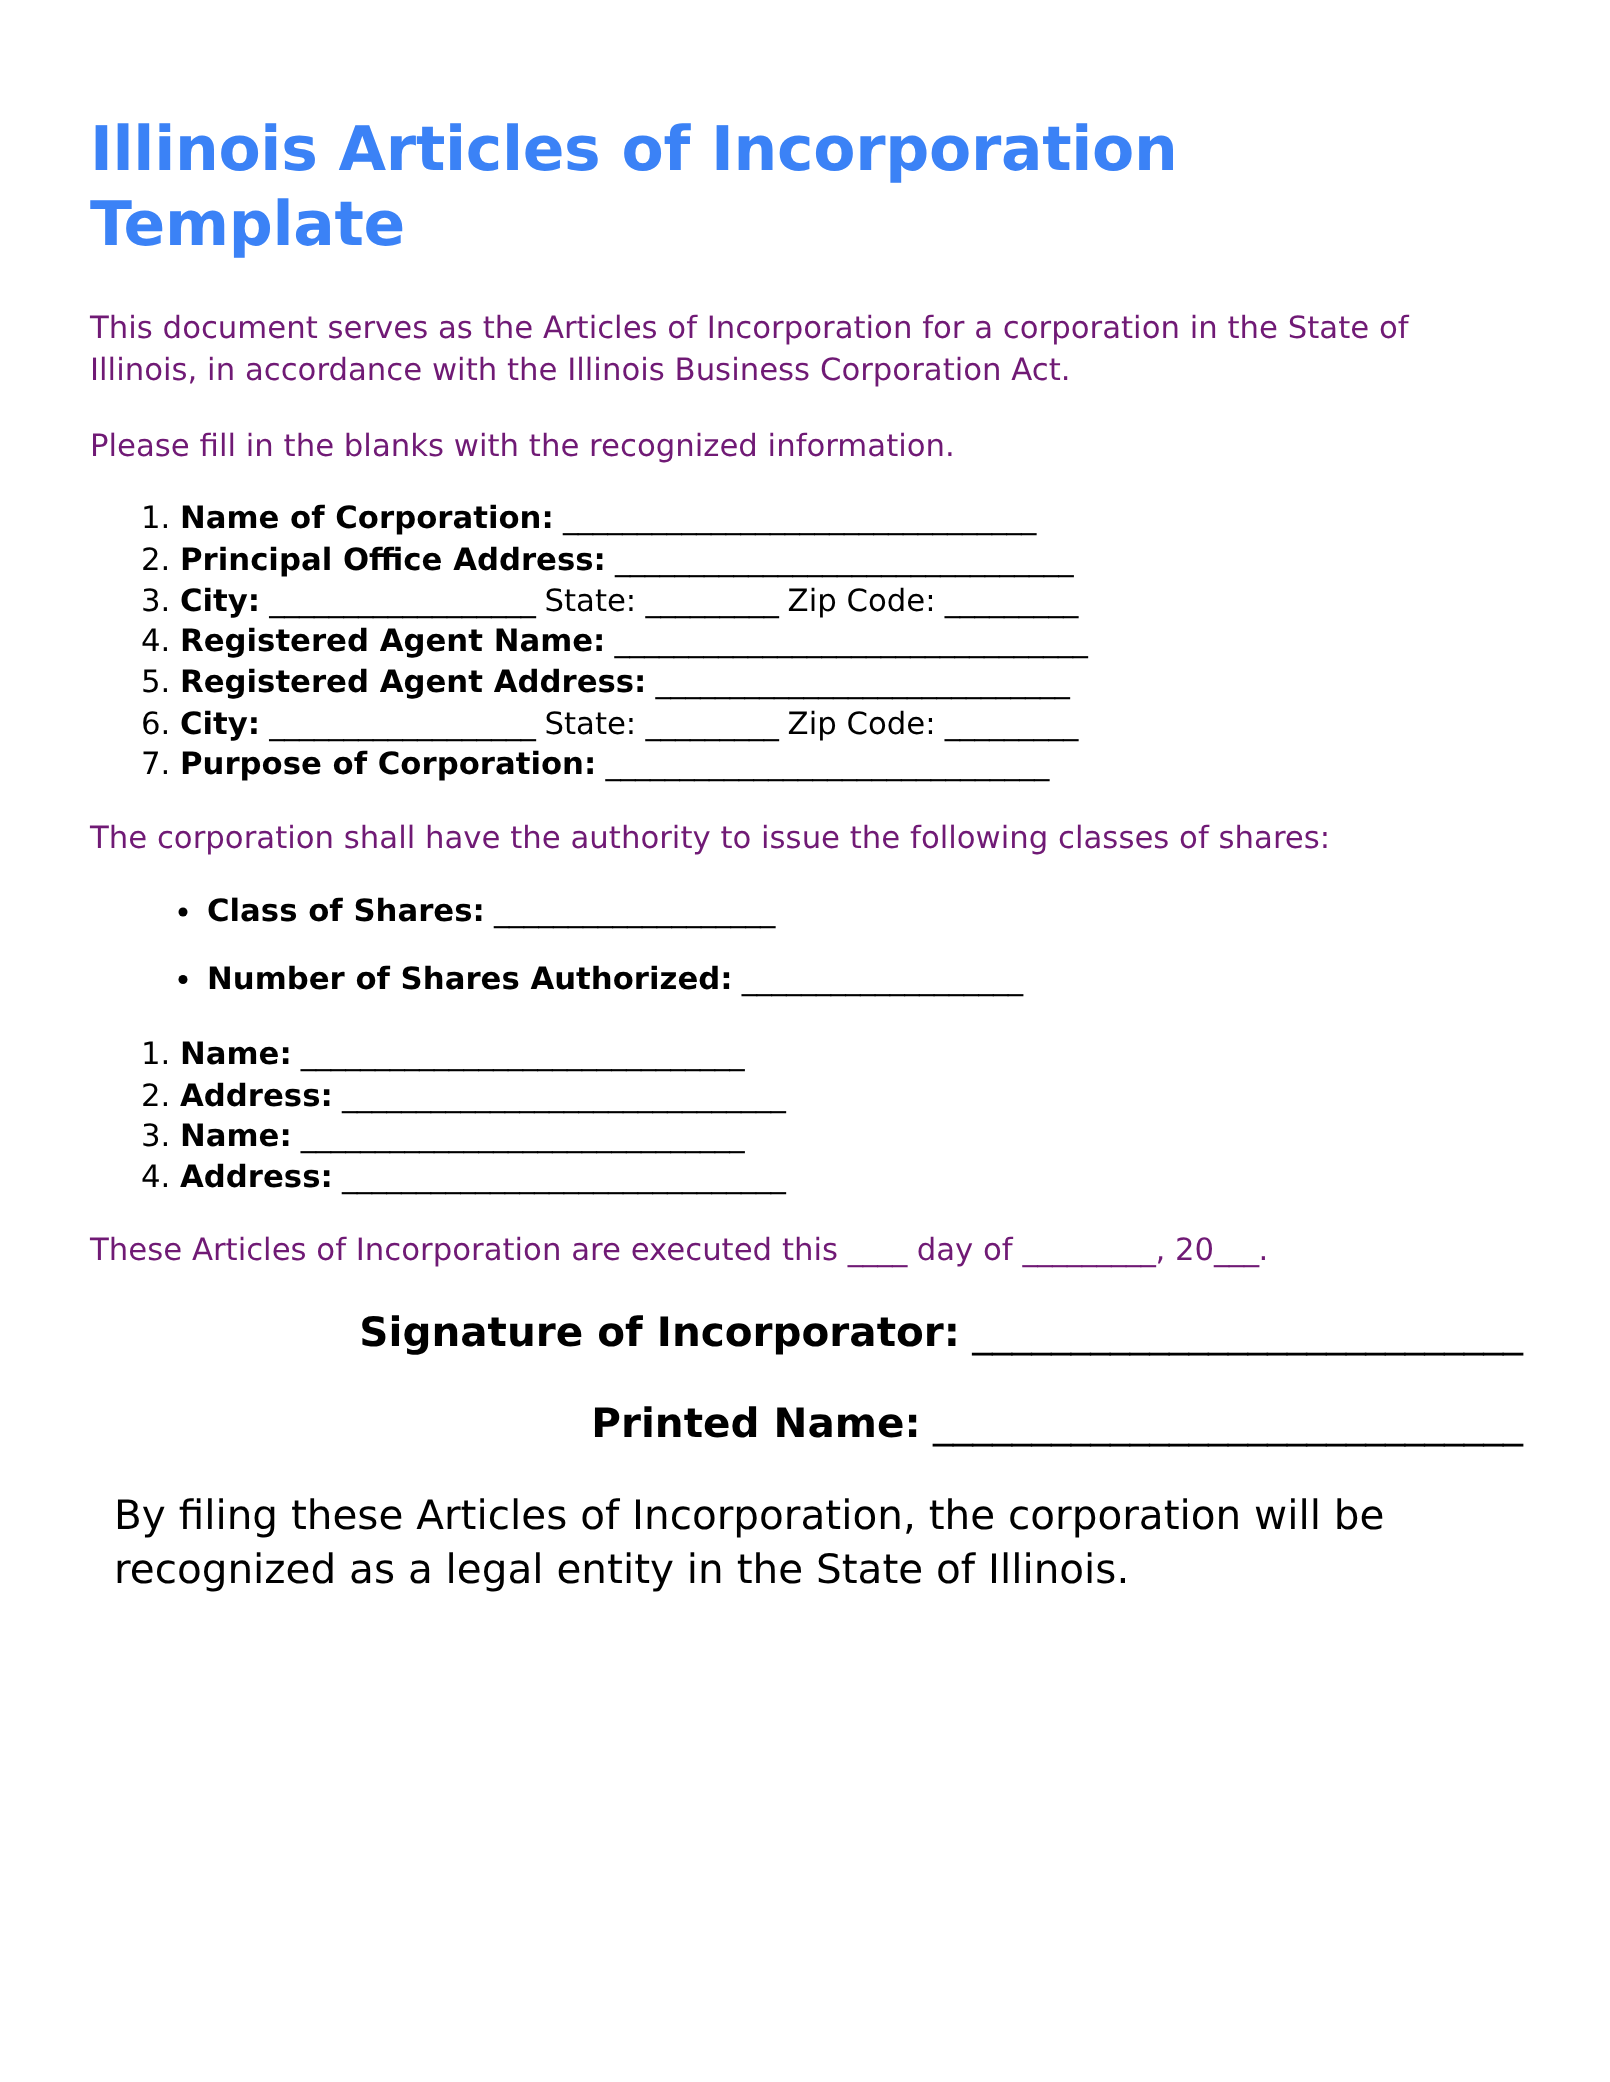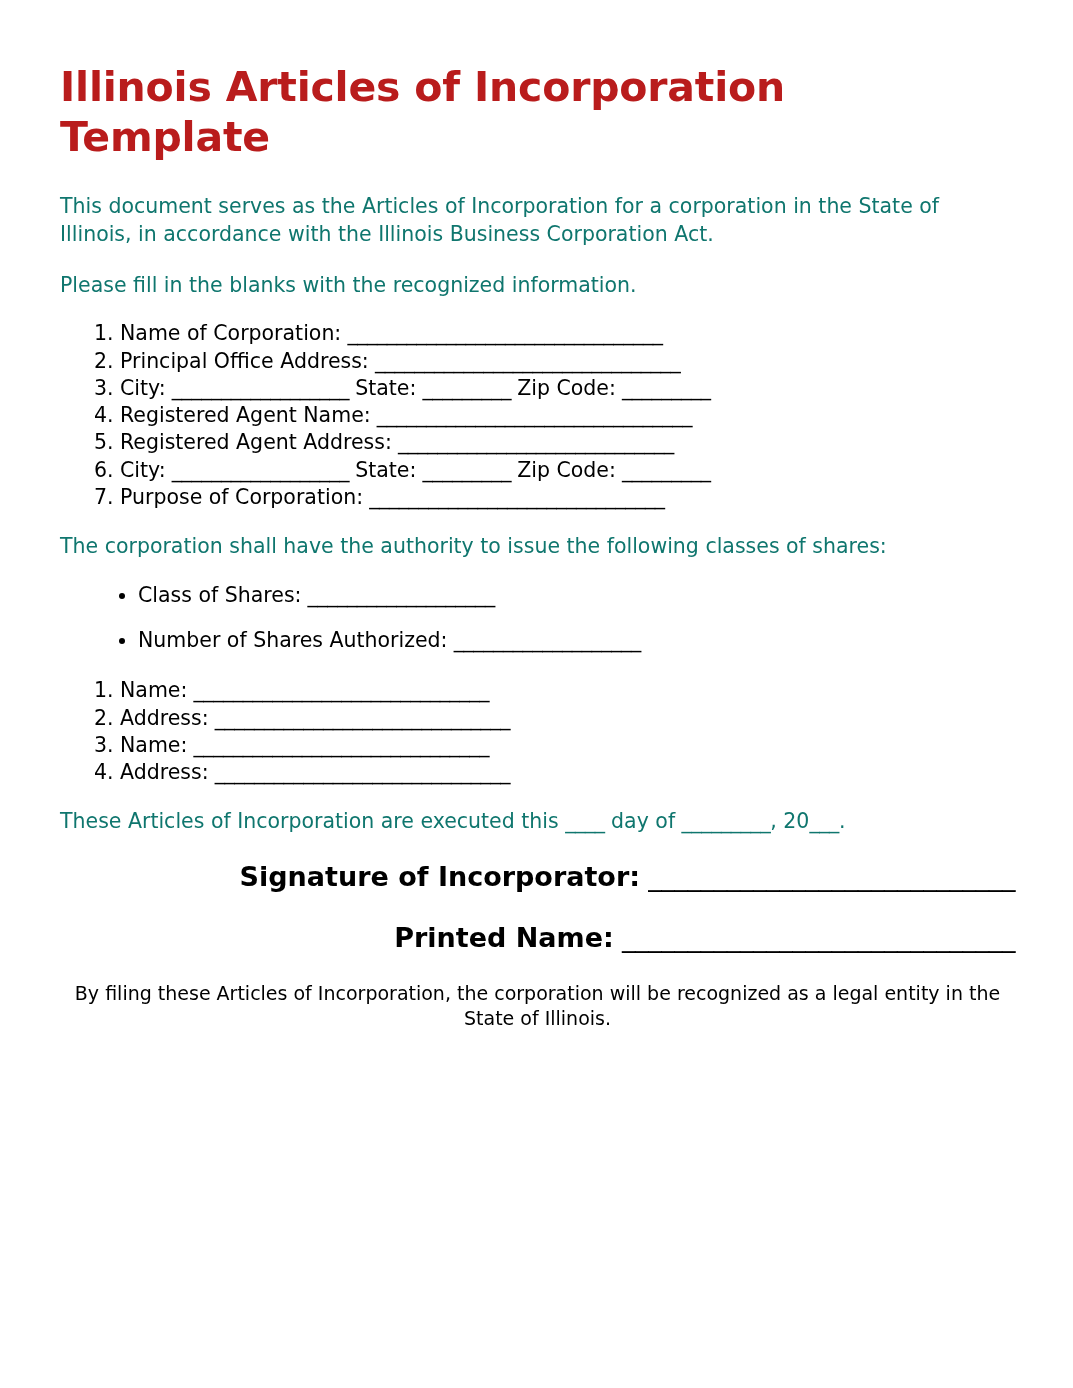--- a/index.html
+++ b/index.html
@@ -27,30 +27,30 @@
     left: 60px;
     top: 62px;
     width: 955px;
   }
 
   .doc-title {
     font-size: 41px;
     font-weight: bold;
     line-height: 1.23;
     letter-spacing: -0.2px;
-    margin: 0 0 30px 0;
-    color: #b91c1c;
+    margin: 12px 0 30px 0;
+    color: #3b82f6;
     max-width: 790px;
   }
 
   p.para {
     font-size: 20.5px;
     line-height: 1.36;
     margin: 0 0 23px 0;
-    color: #0f766e;
+    color: #701a75;
     font-weight: normal;
   }
   p.para.tight {
     margin-bottom: 21px;
   }
 
   ol.numlist {
     margin: 0 0 22px 0;
     padding-left: 60px;
     font-size: 20.5px;
@@ -72,21 +72,21 @@
     line-height: 1.3;
     list-style-type: disc;
   }
   ul.bullist > li {
     margin: 16px;
     padding: 0 0 2px 0;
     font-weight: normal;
   }
 
   .lbl {
-    font-weight: normal;
+    font-weight: bold;
   }
   .blank {
     font-weight: normal;
     letter-spacing: -0.4px;
     white-space: pre;
   }
   .inline-lbl {
     font-weight: normal;
   }
 
@@ -95,25 +95,24 @@
     line-height: 1.36;
     margin: 0 0 24px 0;
     font-weight: bold;
     text-align: right;
   }
   .sigline .blank {
     font-weight: normal;
   }
 
   .closing {
-    font-size: 19px;
+    font-size: 27px;
     line-height: 1.36;
-    margin: 0;
+    margin: 16px;
     font-weight: normal;
-    text-align: center;
   }
 
   .watermark {
     position: absolute;
     left: 36px;
     top: 1308px;
     font-family: "DejaVu Serif", "Liberation Serif", serif;
     font-size: 38px;
     letter-spacing: 4.5px;
     color: #5a5a5a;

